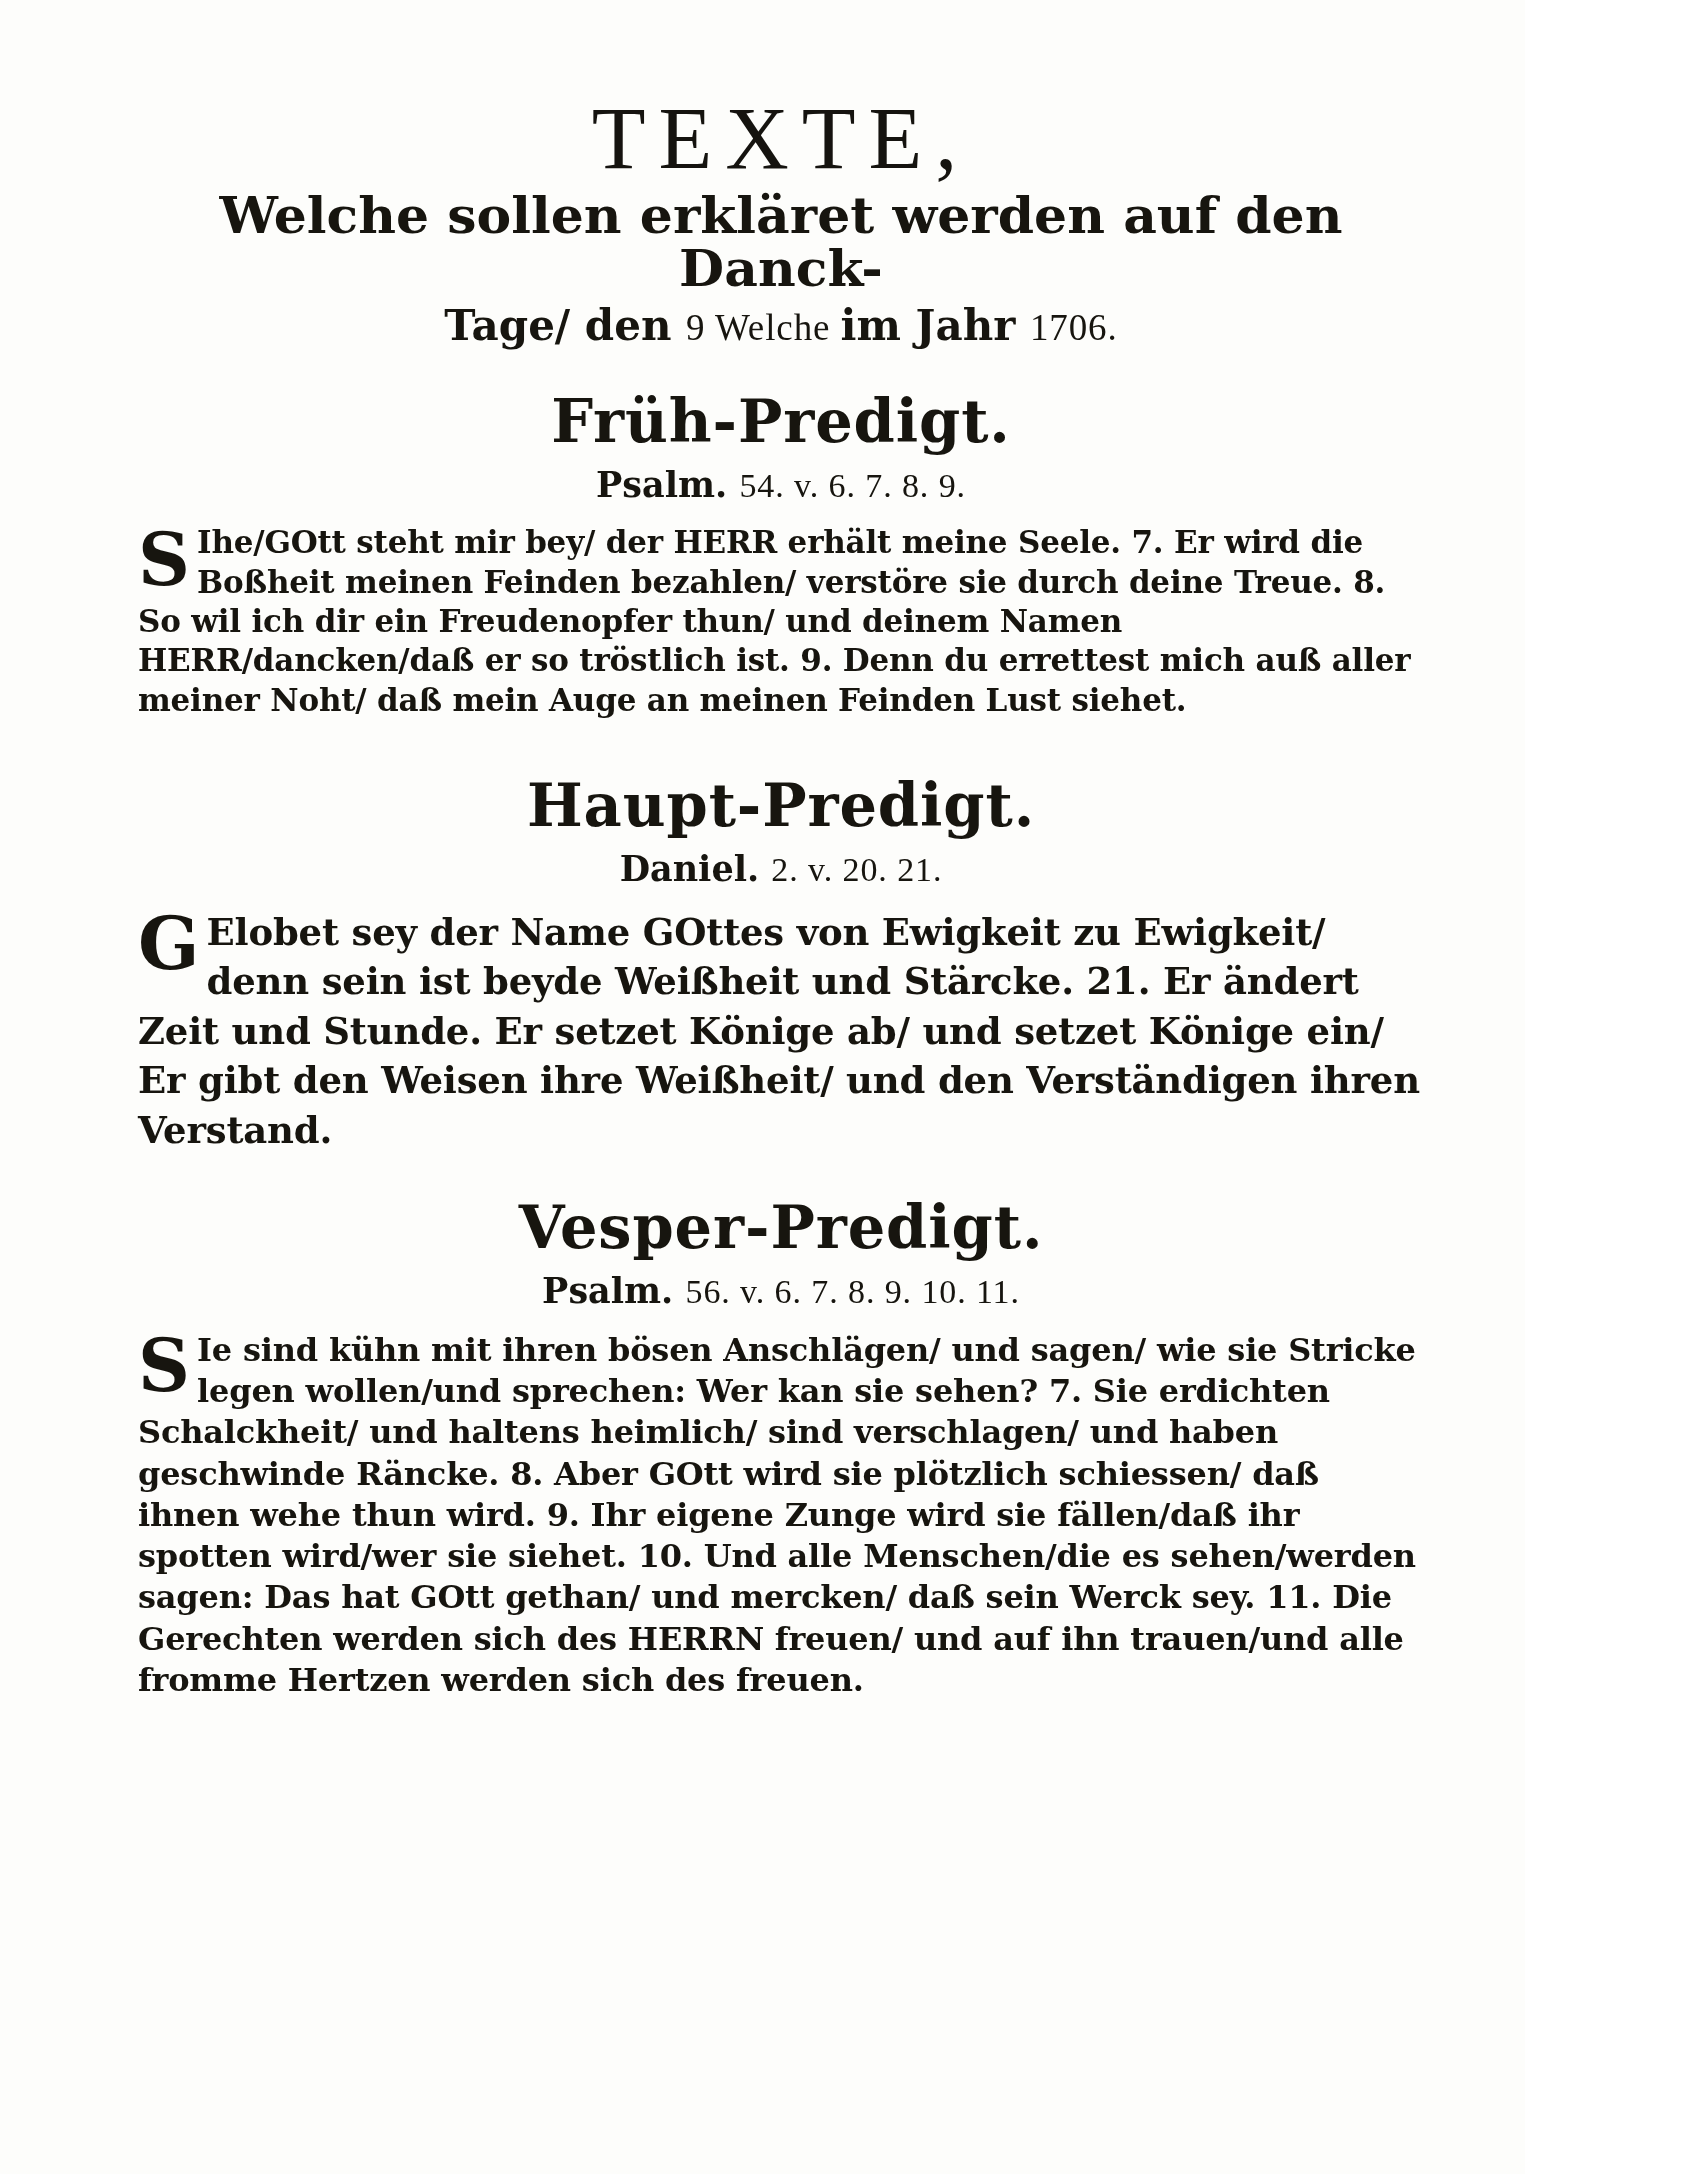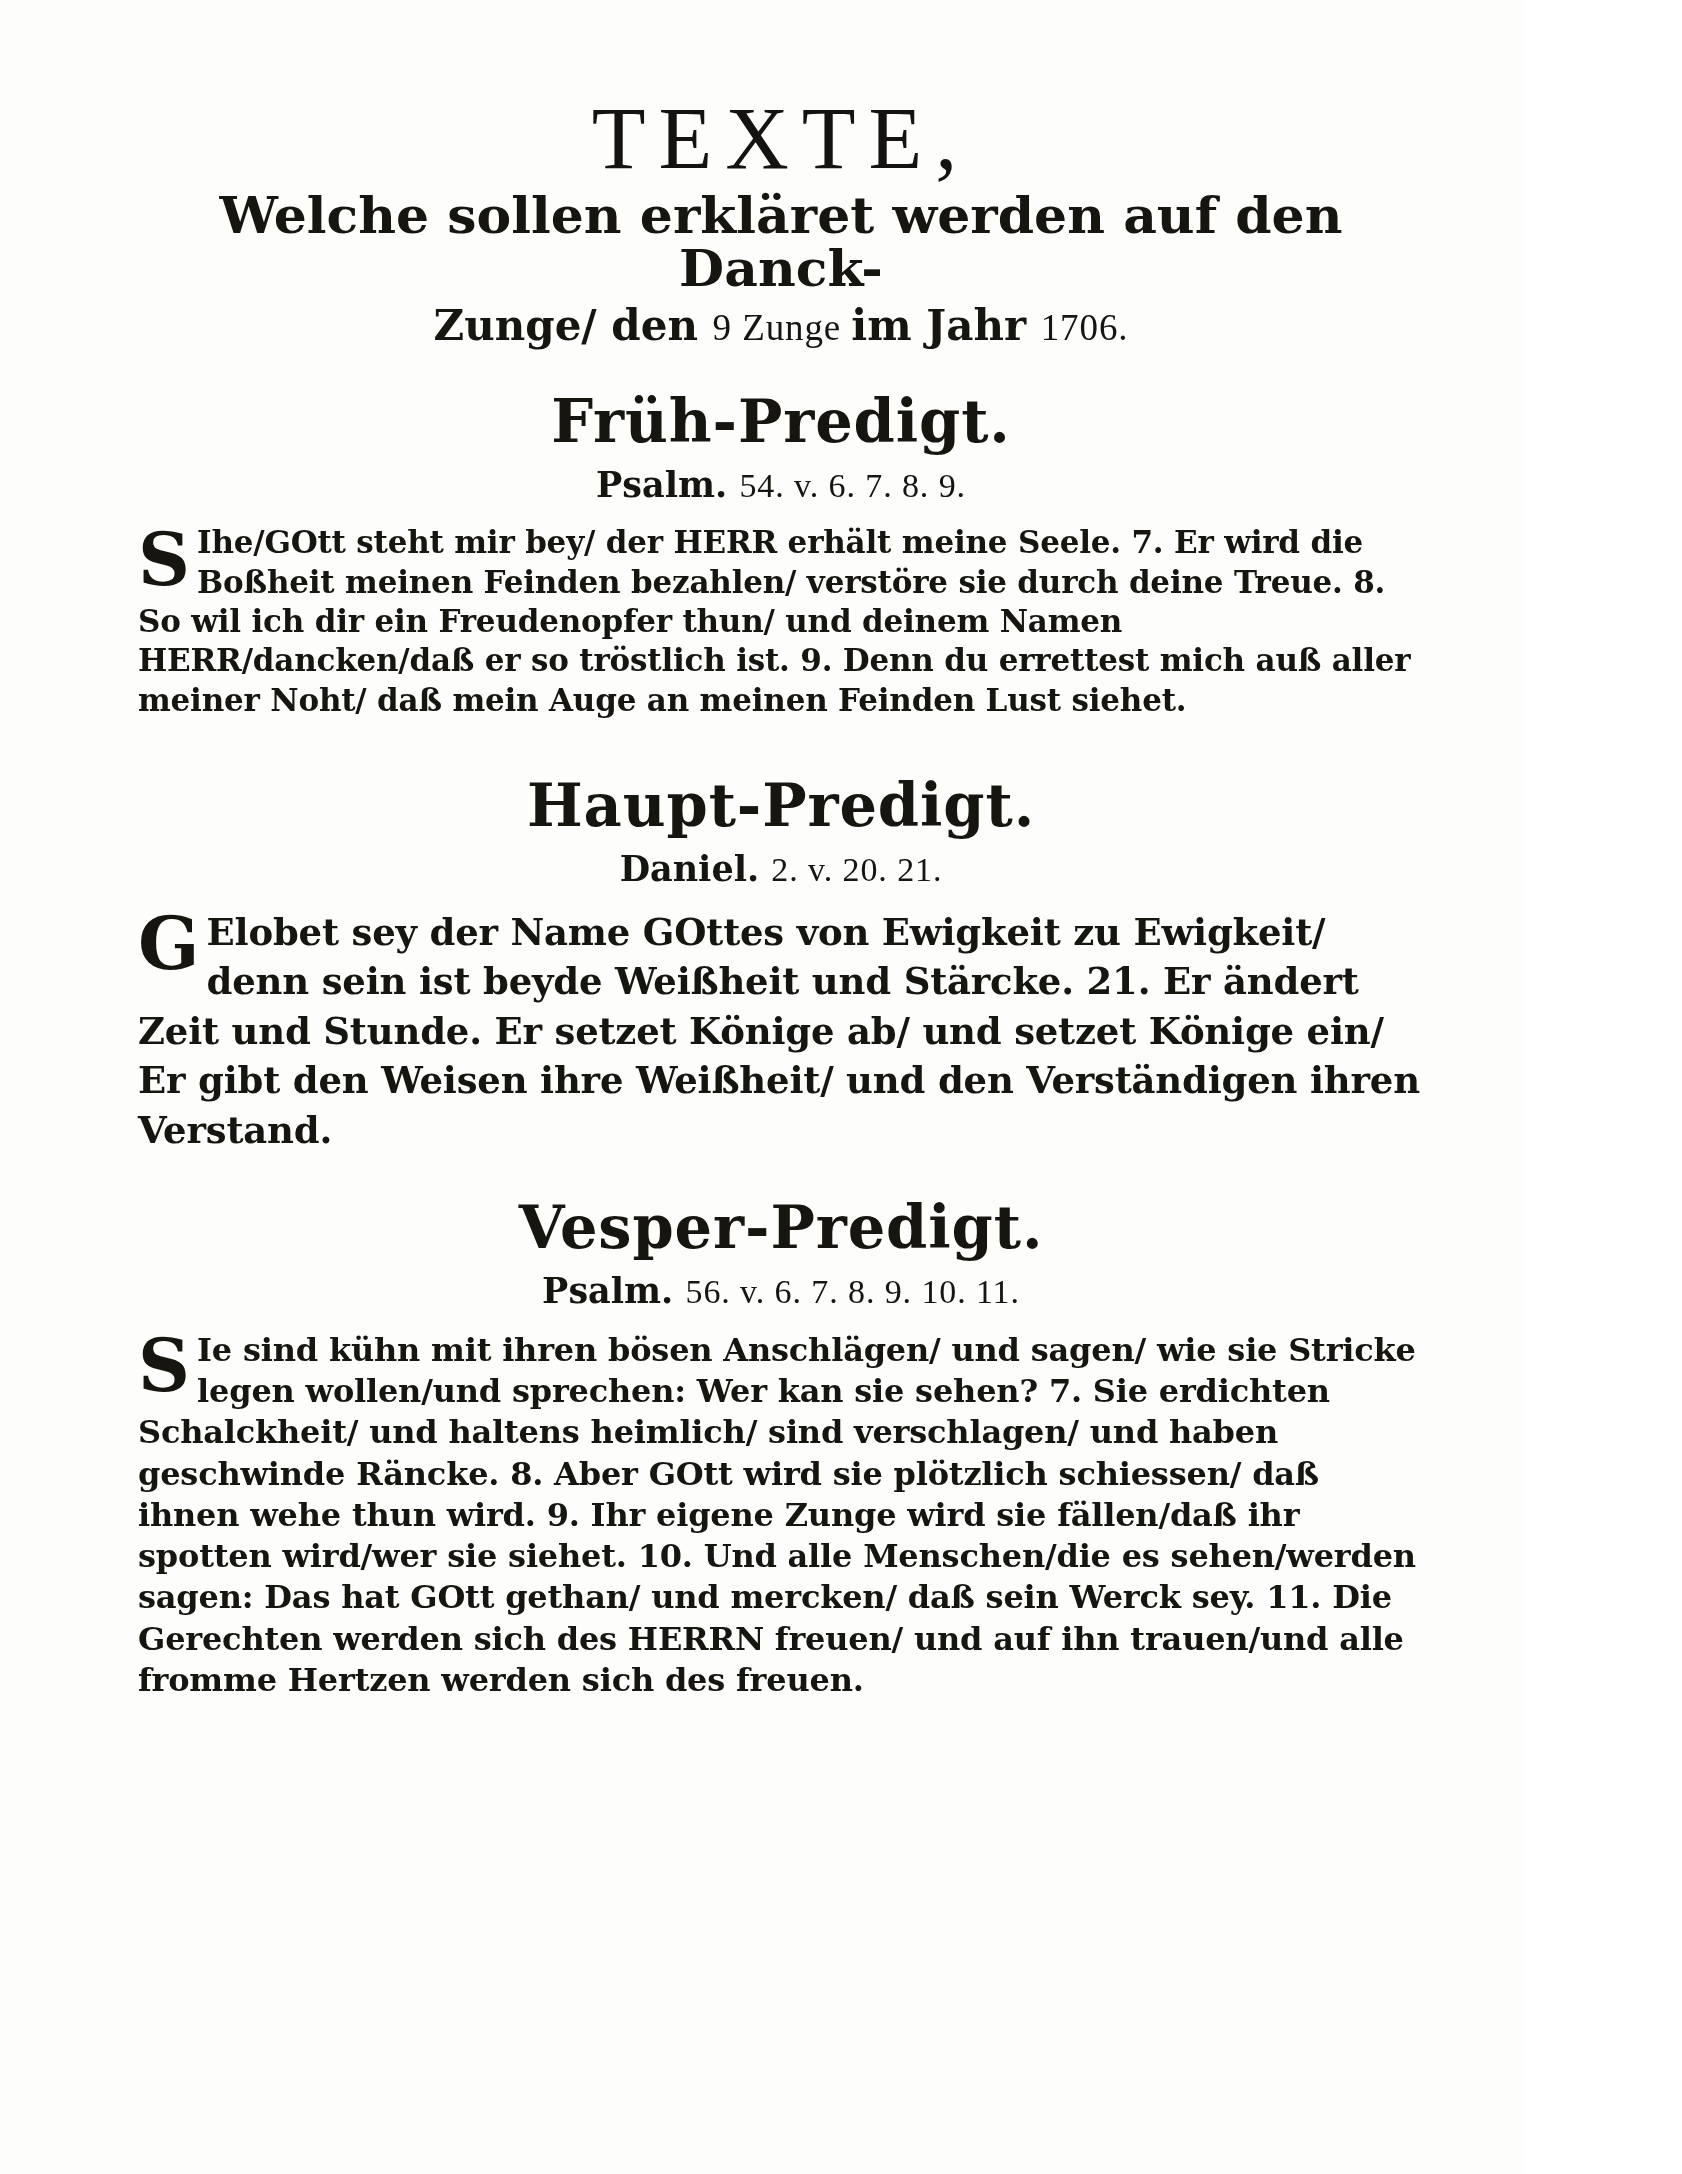--- a/index.html
+++ b/index.html
@@ -119,21 +119,21 @@
 </head>
 <body>
 
 <div class="page">
 
   <h1 class="title-main">TEXTE,</h1>
 
   <div class="title-sub1">Welche sollen erkläret werden auf den Danck-</div>
 
   <div class="title-sub2">
-    <span>Zunge/ den </span><span class="rm">9</span><span class="rm"> Zunge </span><span>im Jahr </span><span class="rm">1706.</span>
+    <span>Tage/ den </span><span class="rm">9</span><span class="rm"> Welche </span><span>im Jahr </span><span class="rm">1706.</span>
   </div>
 
   <div class="section sec-frueh">
     <div class="section-heading">Früh-Predigt.</div>
     <div class="section-ref">
       <span>Psalm.</span>
       <span class="num">54. v. 6. 7. 8. 9.</span>
     </div>
     <div class="body-text">
       <span class="dropcap">S</span><span>Ihe/GOtt steht mir bey/ der HERR erhält meine Seele. 7. Er wird die Boßheit meinen Feinden bezahlen/ verstöre sie durch deine Treue. 8. So wil ich dir ein Freudenopfer thun/ und deinem Namen HERR/dancken/daß er so tröstlich ist. 9. Denn du errettest mich auß aller meiner Noht/ daß mein Auge an meinen Feinden Lust siehet.</span>

